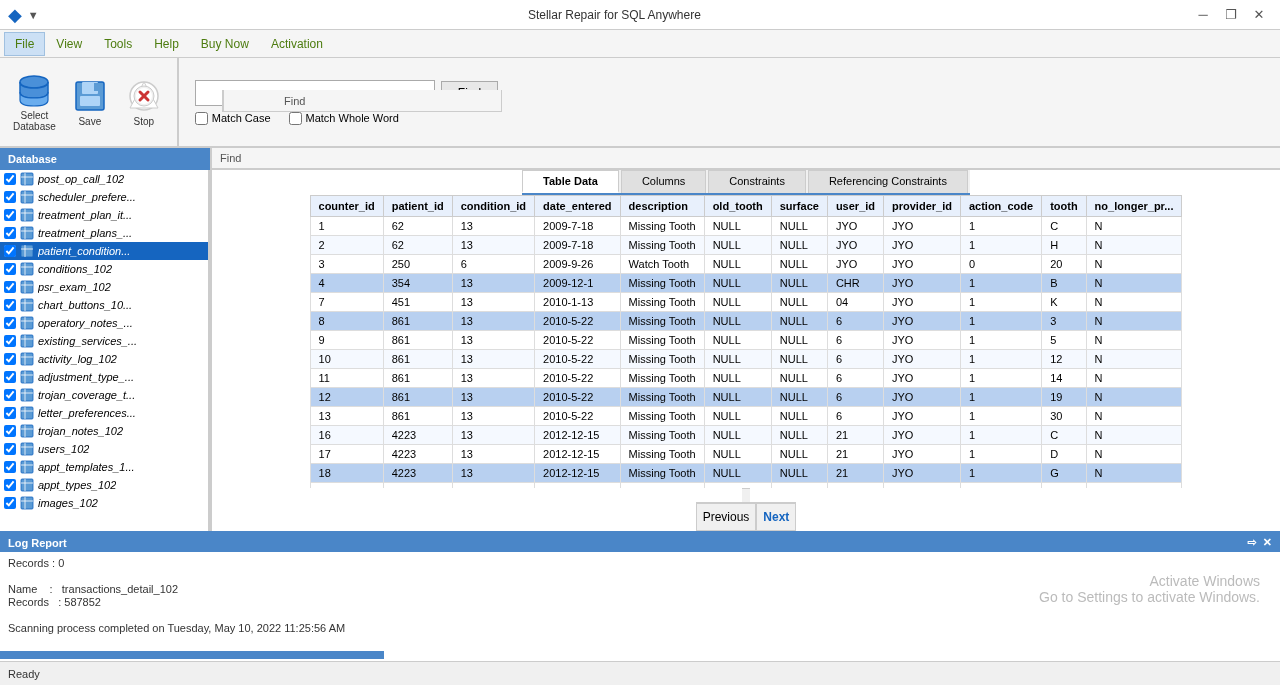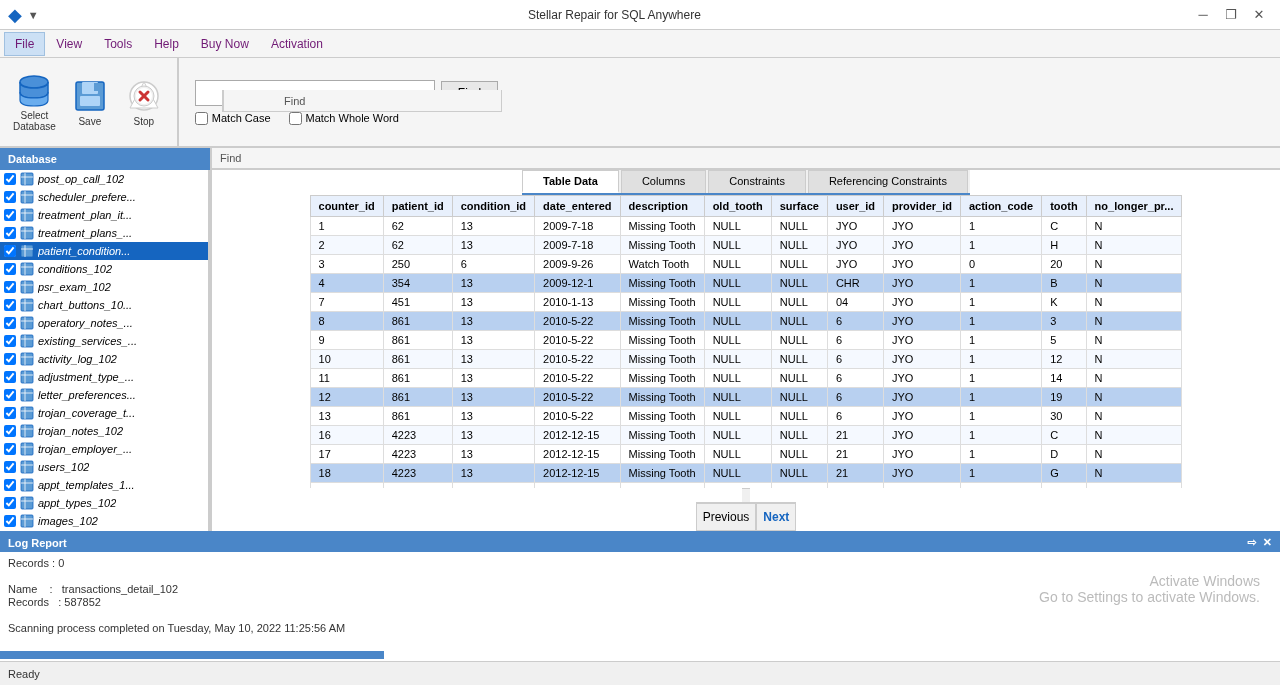--- a/index.html
+++ b/index.html
@@ -7,21 +7,21 @@
 
     
     .title-bar { background: #fff; height: 30px; display: flex; align-items: center; justify-content: space-between; border-bottom: 1px solid #ccc; padding: 0 8px; }
     .title-bar-left { display: flex; align-items: center; gap: 6px; }
     .title-bar-title { font-size: 12px; color: #333; flex: 1; text-align: center; }
     .title-bar-controls { display: flex; gap: 2px; }
     .title-btn { width: 26px; height: 20px; border: none; background: transparent; cursor: pointer; font-size: 13px; display: flex; align-items: center; justify-content: center; color: #555; }
 
     
     .menu-bar { background: #f5f5f5; height: 28px; display: flex; align-items: center; border-bottom: 1px solid #ccc; padding: 0 4px; }
-    .menu-item { padding: 4px 10px; cursor: pointer; font-size: 12px; color: #701a75; border: 1px solid transparent; }
+    .menu-item { padding: 4px 10px; cursor: pointer; font-size: 12px; color: #4d7c0f; border: 1px solid transparent; }
     .menu-item.active { background: #cce0f5; border-color: #a0c0e0; }
     .toolbar-btn { display: flex; flex-direction: column; align-items: center; cursor: pointer; padding: 4px; border: 1px solid transparent; min-width: 50px; }
     .toolbar-icon { width: 36px; height: 36px; display: flex; align-items: center; justify-content: center; }
     .toolbar-label { font-size: 10px; color: #333; text-align: center; margin-top: 2px; }
     .find-row { display: flex; align-items: center; gap: 6px; }
     .find-input { width: 240px; height: 26px; border: 1px solid #aaa; padding: 2px 6px; font-size: 12px; background: white; }
     .find-btn { padding: 4px 16px; background: #e8e8e8; border: 1px solid #aaa; cursor: pointer; font-size: 12px; }
     .checkbox-label { display: flex; align-items: center; gap: 4px; font-size: 11px; cursor: pointer; }
 
     
@@ -304,54 +304,43 @@
         </div>
         <div class="tree-item">
           <input type="checkbox" checked="" style="">
           <span style="width: 14px; height: 14px; display: inline-flex; align-items: center; justify-content: center; margin: 0px 2px;">
             <svg width="14" height="14" viewBox="0 0 14 14">
               <rect x="1" y="1" width="12" height="12" rx="1" fill="#5b9bd5" stroke="#1565c0" stroke-width="0.8"></rect>
               <line x1="1" y1="5" x2="13" y2="5" stroke="white" stroke-width="0.8"></line>
               <line x1="5" y1="1" x2="5" y2="13" stroke="white" stroke-width="0.8"></line>
             </svg>
           </span>
+          <span class="tree-label">trojan_coverage_t...</span>
+        </div>
+        <div class="tree-item">
+          <input type="checkbox" checked="" style="">
+          <span style="width: 14px; height: 14px; display: inline-flex; align-items: center; justify-content: center; margin: 0px 2px;">
+            <svg width="14" height="14" viewBox="0 0 14 14">
+              <rect x="1" y="1" width="12" height="12" rx="1" fill="#5b9bd5" stroke="#1565c0" stroke-width="0.8"></rect>
+              <line x1="1" y1="5" x2="13" y2="5" stroke="white" stroke-width="0.8"></line>
+              <line x1="5" y1="1" x2="5" y2="13" stroke="white" stroke-width="0.8"></line>
+            </svg>
+          </span>
           <span class="tree-label">letter_preferences...</span>
         </div>
         <div class="tree-item">
           <input type="checkbox" checked="" style="">
           <span style="width: 14px; height: 14px; display: inline-flex; align-items: center; justify-content: center; margin: 0px 2px;">
             <svg width="14" height="14" viewBox="0 0 14 14">
               <rect x="1" y="1" width="12" height="12" rx="1" fill="#5b9bd5" stroke="#1565c0" stroke-width="0.8"></rect>
               <line x1="1" y1="5" x2="13" y2="5" stroke="white" stroke-width="0.8"></line>
               <line x1="5" y1="1" x2="5" y2="13" stroke="white" stroke-width="0.8"></line>
             </svg>
           </span>
-          <span class="tree-label">trojan_coverage_t...</span>
-        </div>
-        <div class="tree-item">
-          <input type="checkbox" checked="" style="">
-          <span style="width: 14px; height: 14px; display: inline-flex; align-items: center; justify-content: center; margin: 0px 2px;">
-            <svg width="14" height="14" viewBox="0 0 14 14">
-              <rect x="1" y="1" width="12" height="12" rx="1" fill="#5b9bd5" stroke="#1565c0" stroke-width="0.8"></rect>
-              <line x1="1" y1="5" x2="13" y2="5" stroke="white" stroke-width="0.8"></line>
-              <line x1="5" y1="1" x2="5" y2="13" stroke="white" stroke-width="0.8"></line>
-            </svg>
-          </span>
           <span class="tree-label">trojan_notes_102</span>
-        </div>
-        <div class="tree-item">
-          <input type="checkbox" checked="" style="">
-          <span style="width: 14px; height: 14px; display: inline-flex; align-items: center; justify-content: center; margin: 0px 2px;">
-            <svg width="14" height="14" viewBox="0 0 14 14">
-              <rect x="1" y="1" width="12" height="12" rx="1" fill="#5b9bd5" stroke="#1565c0" stroke-width="0.8"></rect>
-              <line x1="1" y1="5" x2="13" y2="5" stroke="white" stroke-width="0.8"></line>
-              <line x1="5" y1="1" x2="5" y2="13" stroke="white" stroke-width="0.8"></line>
-            </svg>
-          </span>
-          <span class="tree-label">trojan_employer_...</span>
         </div>
         <div class="tree-item">
           <input type="checkbox" checked="" style="">
           <span style="width: 14px; height: 14px; display: inline-flex; align-items: center; justify-content: center; margin: 0px 2px;">
             <svg width="14" height="14" viewBox="0 0 14 14">
               <rect x="1" y="1" width="12" height="12" rx="1" fill="#5b9bd5" stroke="#1565c0" stroke-width="0.8"></rect>
               <line x1="1" y1="5" x2="13" y2="5" stroke="white" stroke-width="0.8"></line>
               <line x1="5" y1="1" x2="5" y2="13" stroke="white" stroke-width="0.8"></line>
             </svg>
           </span>

